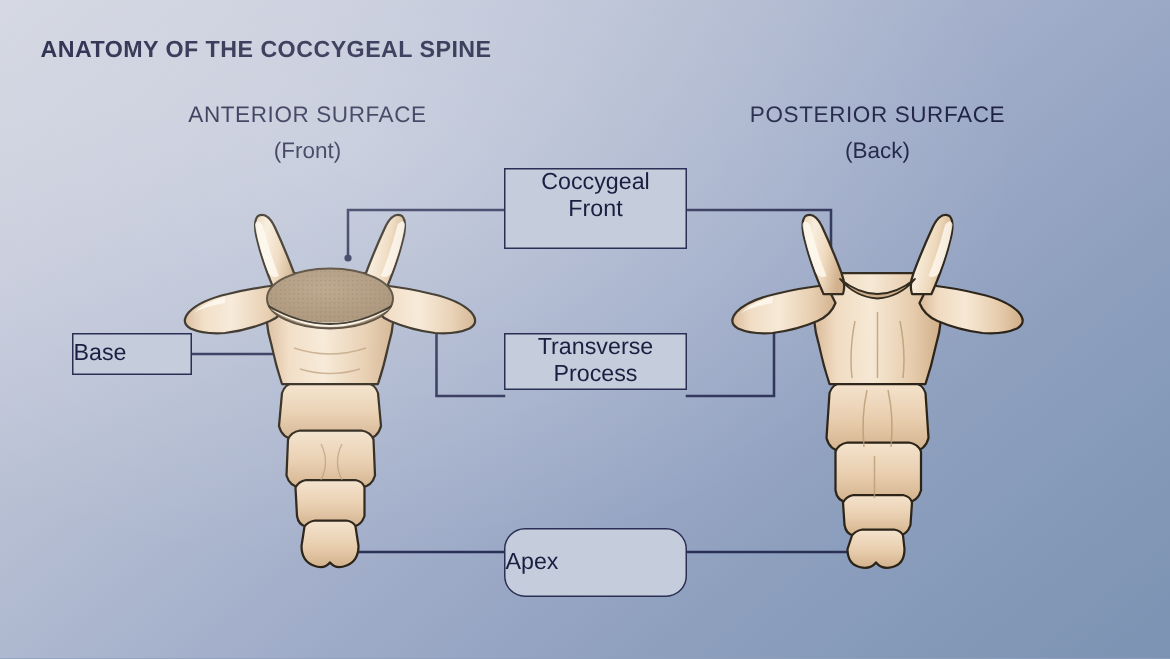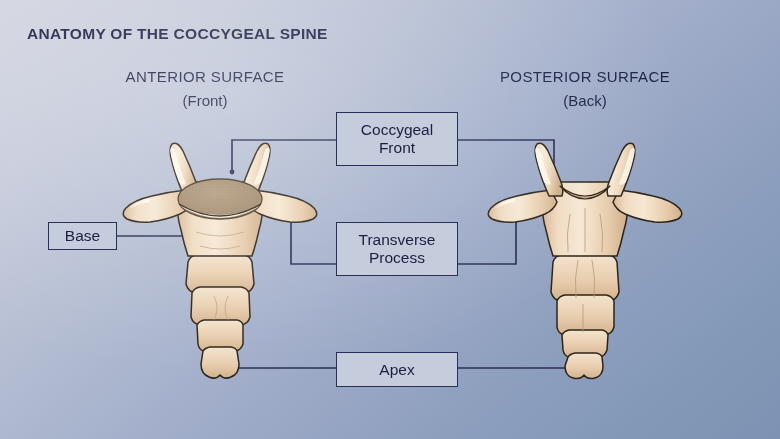--- a/index.html
+++ b/index.html
@@ -48,21 +48,21 @@
   .colsub {
     font-size:15px; color:#1b1f42;
     text-align:center; transform:translateX(-50%);
   }
 
   .lbl {
     position:absolute;
     background:#c5ccdb;
     border:1.6px solid #2a2f55;
     color:#1b1f42;
-    display:flex; align-items:center; justify-content:center;
+    display:flex; align-items:center; justify-content:flex-start;
     text-align:center;
     font-size:15.5px;
     line-height:1.14;
     z-index:6;
   }
 
   #watermark {
     position:absolute;
     left:20px; top:392px;
     font-size:33px;
@@ -276,32 +276,32 @@
   </svg>
 
   <div class="txt" id="title">ANATOMY OF THE COCCYGEAL SPINE</div>
 
   <div class="txt colhead" style="left:205px; top:68px;">ANTERIOR SURFACE</div>
   <div class="txt colsub" style="left:205px; top:92px;">(Front)</div>
 
   <div class="txt colhead" style="left:585px; top:68px;">POSTERIOR SURFACE</div>
   <div class="txt colsub" style="left:585px; top:92px;">(Back)</div>
 
-  <div class="lbl" style="left:48px; top:222px; width:69px; height:28px;">
+  <div class="lbl" style="left:48px; top:222px; width:80px; height:28px;">
     <span>Base</span>
   </div>
 
   <div class="lbl" style="left:336px; top:112px; width:122px; height:54px; flex-direction:column;">
     <span>Coccygeal</span>
     <span>Front</span>
   </div>
 
-  <div class="lbl" style="left:336px; top:222px; width:122px; height:54px; flex-direction:column;">
+  <div class="lbl" style="left:336px; top:222px; width:122px; height:38px; flex-direction:column;">
     <span>Transverse</span>
     <span>Process</span>
   </div>
 
-  <div class="lbl" style="left:336px; top:352px; width:122px; height:35px;">
+  <div class="lbl" style="left:336px; top:352px; width:122px; height:46px;border-radius:14px;">
     <span>Apex</span>
   </div>
 
 
 </div>
 
 </body></html>

